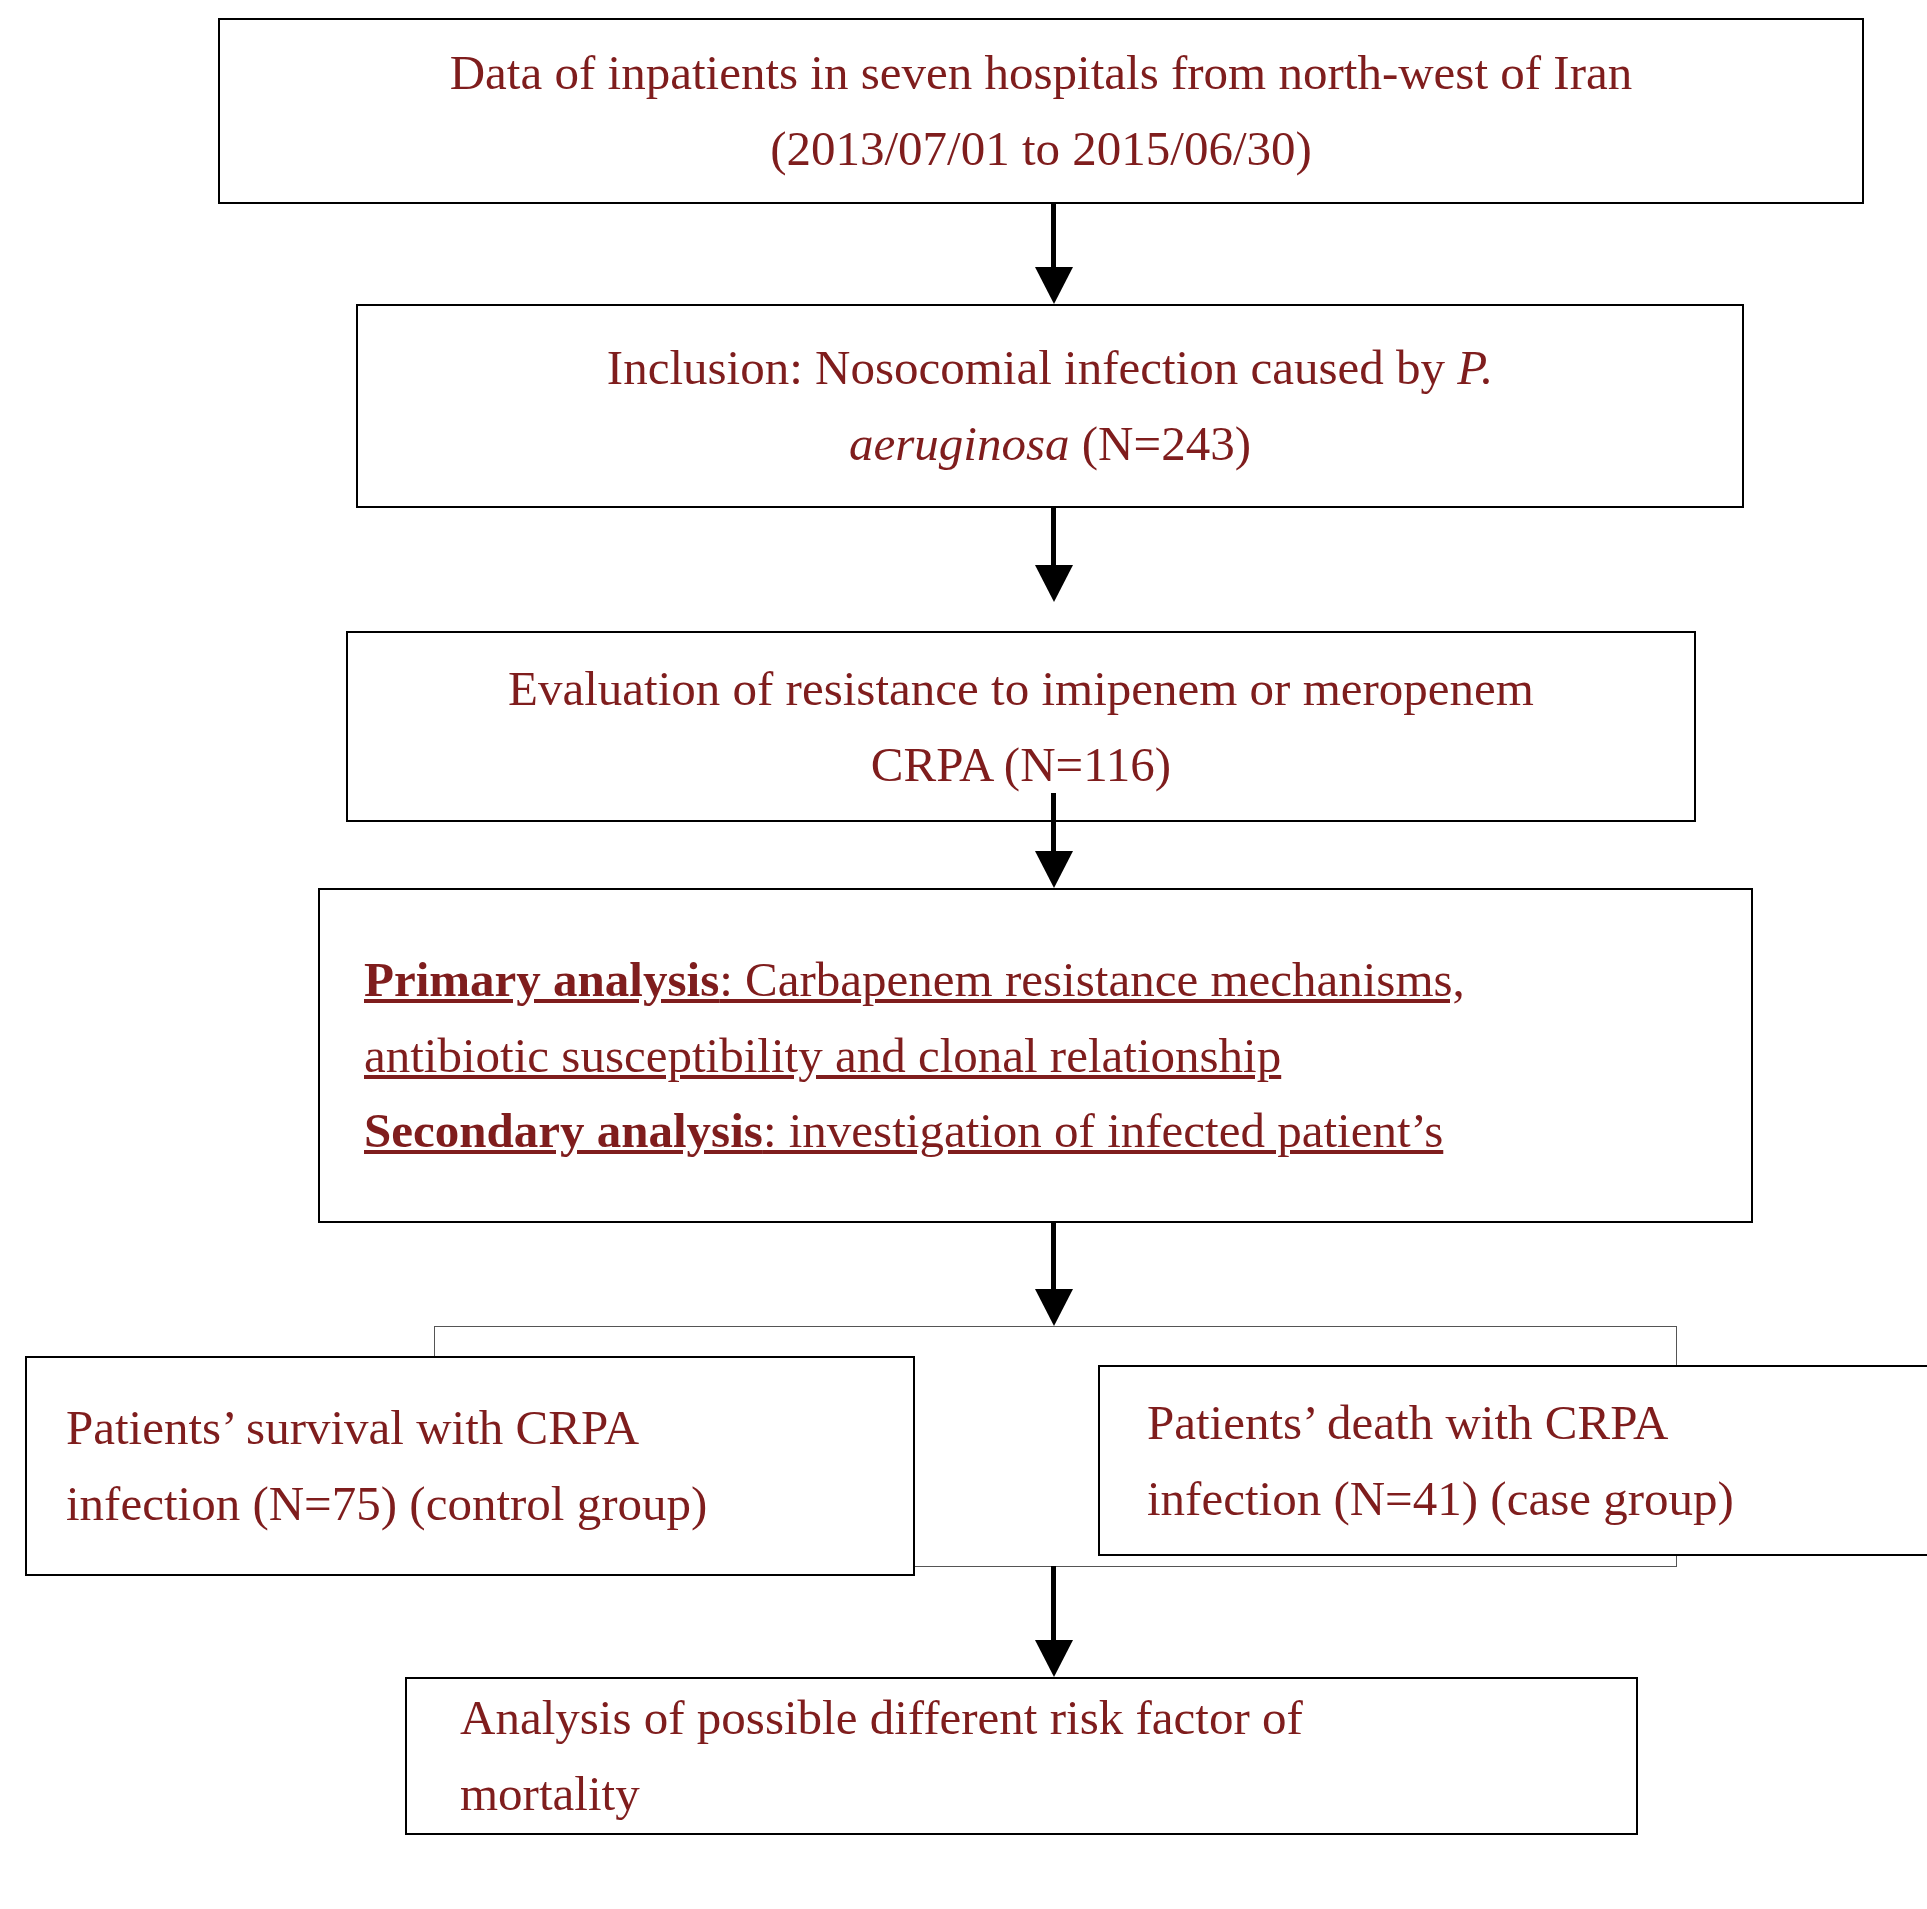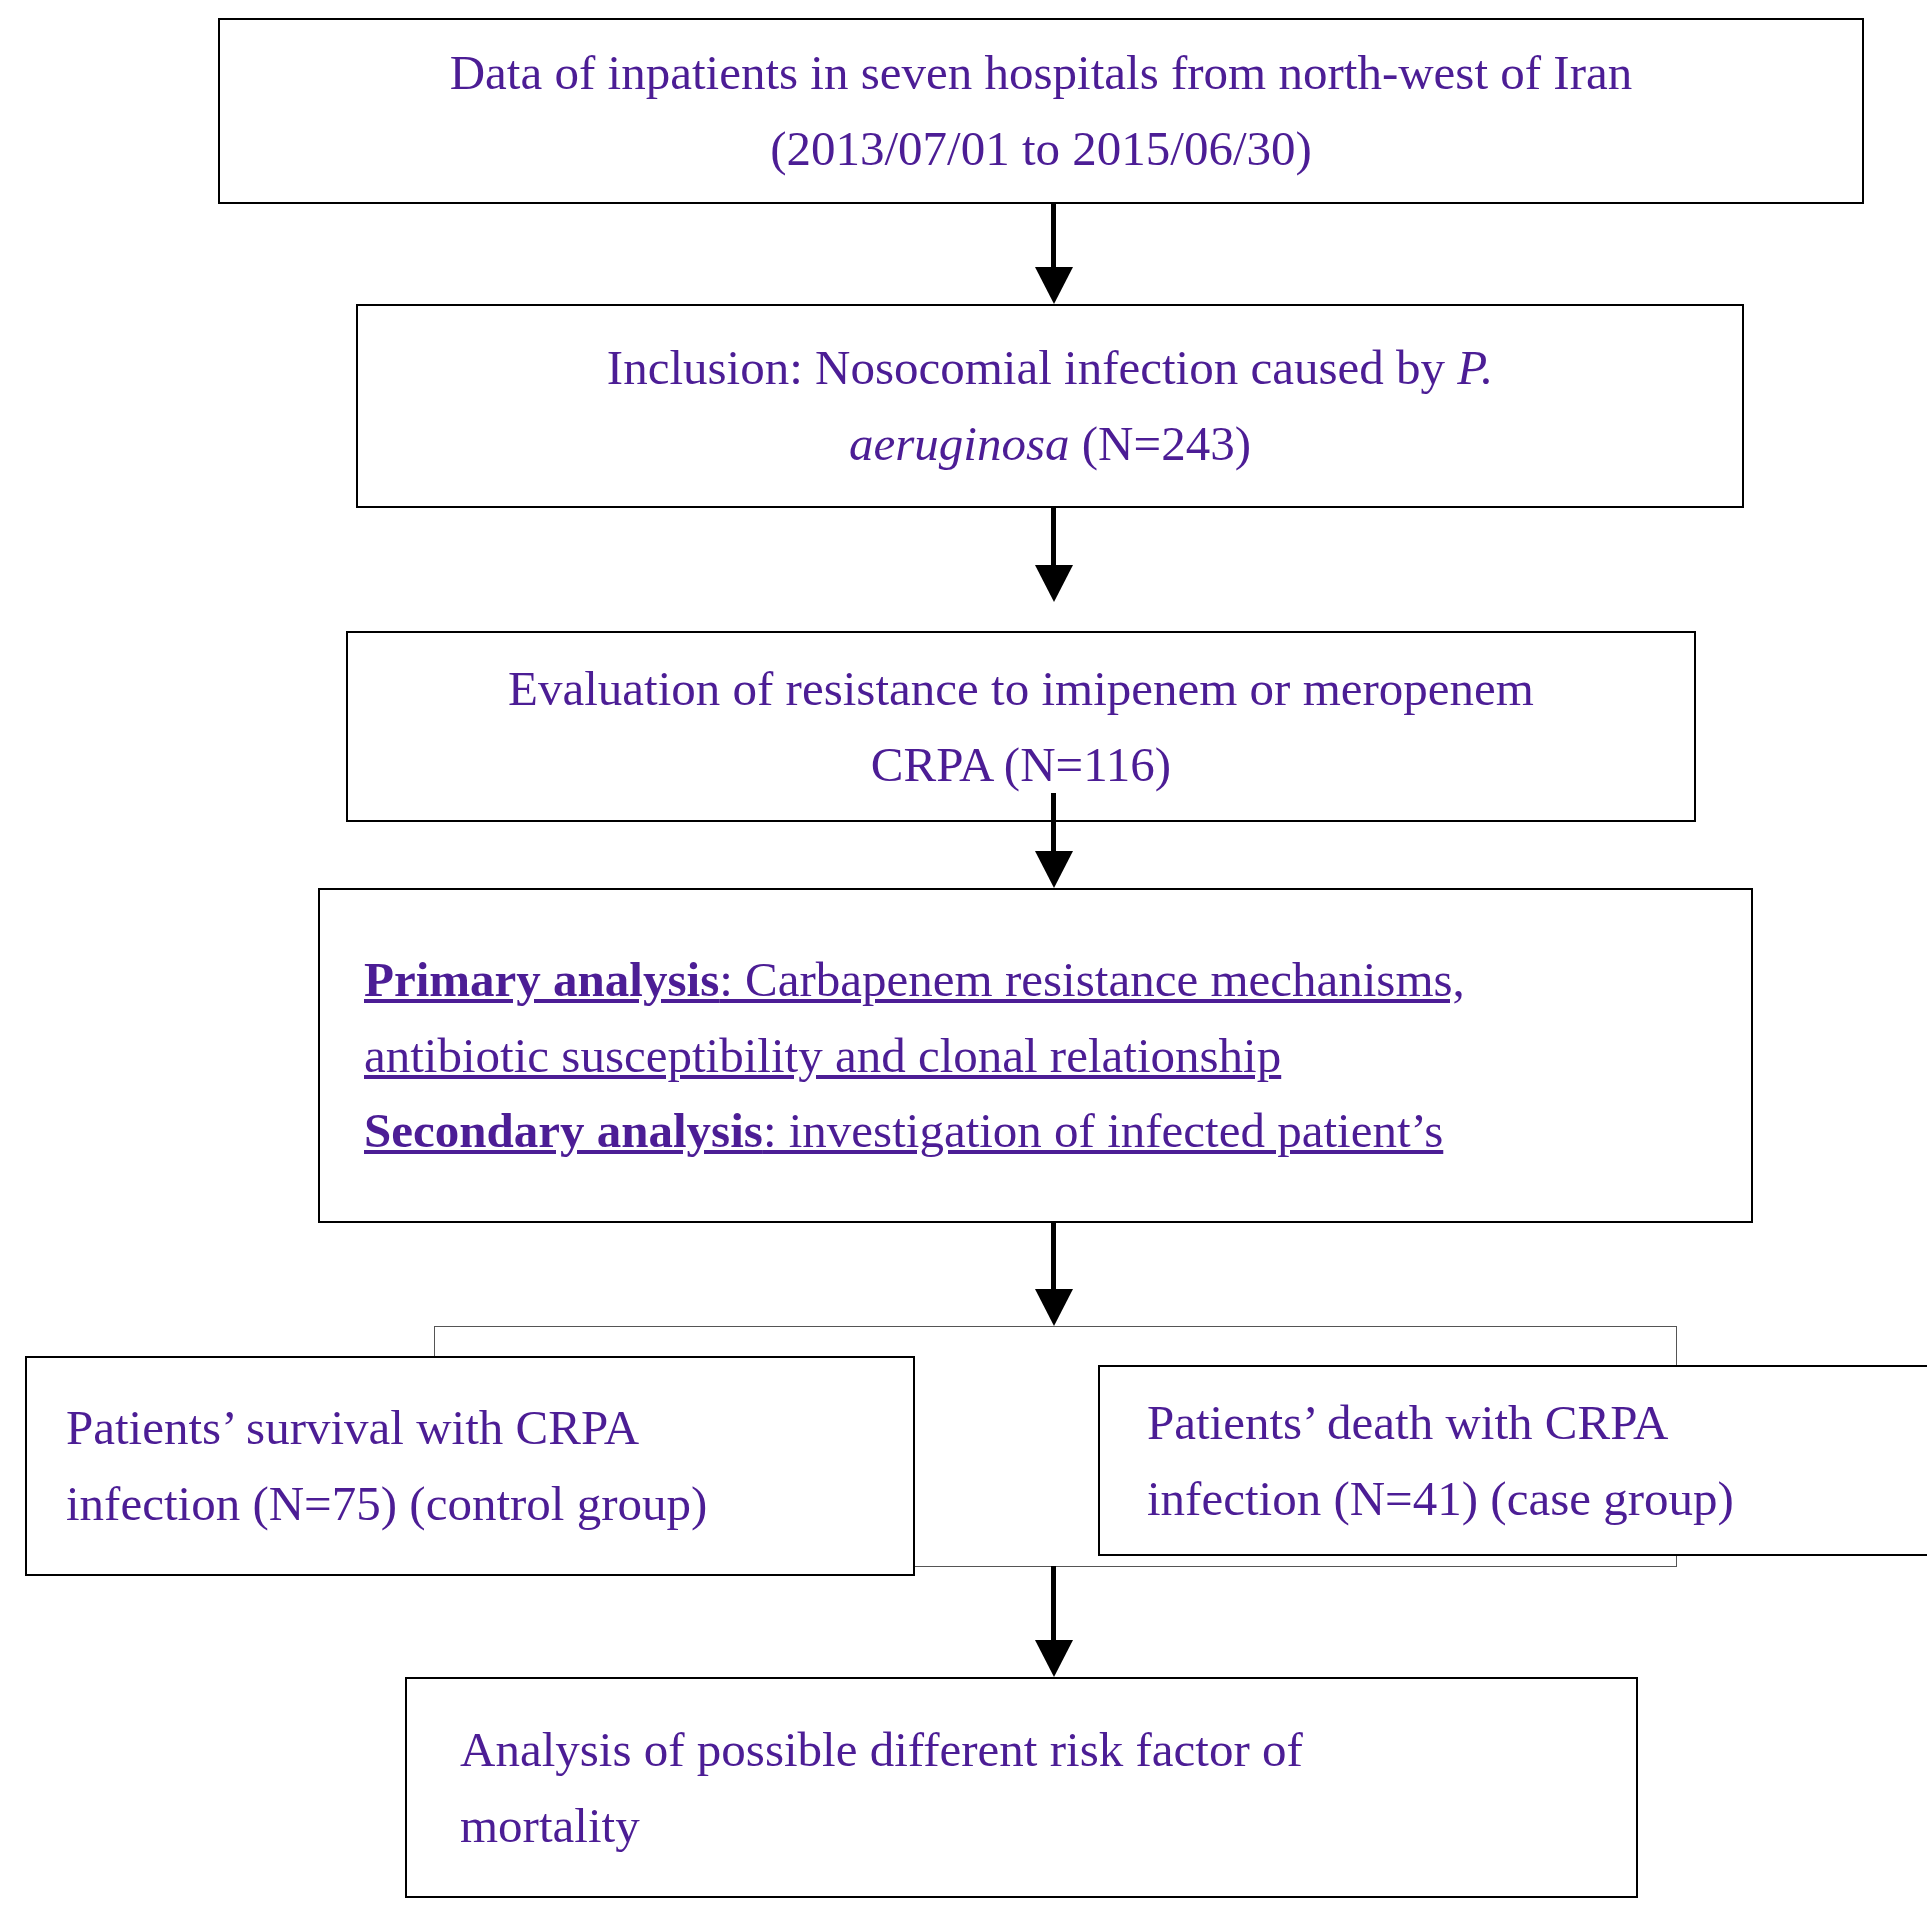--- a/index.html
+++ b/index.html
@@ -7,21 +7,21 @@
     margin: 0;
     padding: 0;
     background: #ffffff;
   }
   #canvas {
     position: relative;
     width: 1927px;
     height: 1910px;
     background: #ffffff;
     font-family: "Liberation Serif", serif;
-    color: #4c1d95;
+    color: #7f1d1d;
     font-size: 49px;
     overflow: hidden;
   }
   .box {
     position: absolute;
     border: 2.9px solid #000000;
     background: #ffffff;
     box-sizing: border-box;
     display: flex;
     flex-direction: column;
@@ -126,19 +126,19 @@
   <div class="box left" style="left:1098px; top:1365px; width:868px; height:191px; padding:0 47px;">
     <div class="line">Patients’ death with CRPA</div>
     <div class="line">infection (N=41) (case group)</div>
   </div>
 
   <div class="arrow" style="left:1032px; top:1566px; height:111px;">
     <div class="arrow-line"></div>
     <div class="arrow-head"></div>
   </div>
 
-  <div class="box left" style="left:405px; top:1677px; width:1233px; height:221px; padding:0 53px;">
+  <div class="box left" style="left:405px; top:1677px; width:1233px; height:158px; padding:0 53px;">
     <div class="line">Analysis of possible different risk factor of</div>
     <div class="line">mortality</div>
   </div>
 
 </div>
 
 
 </body></html>

